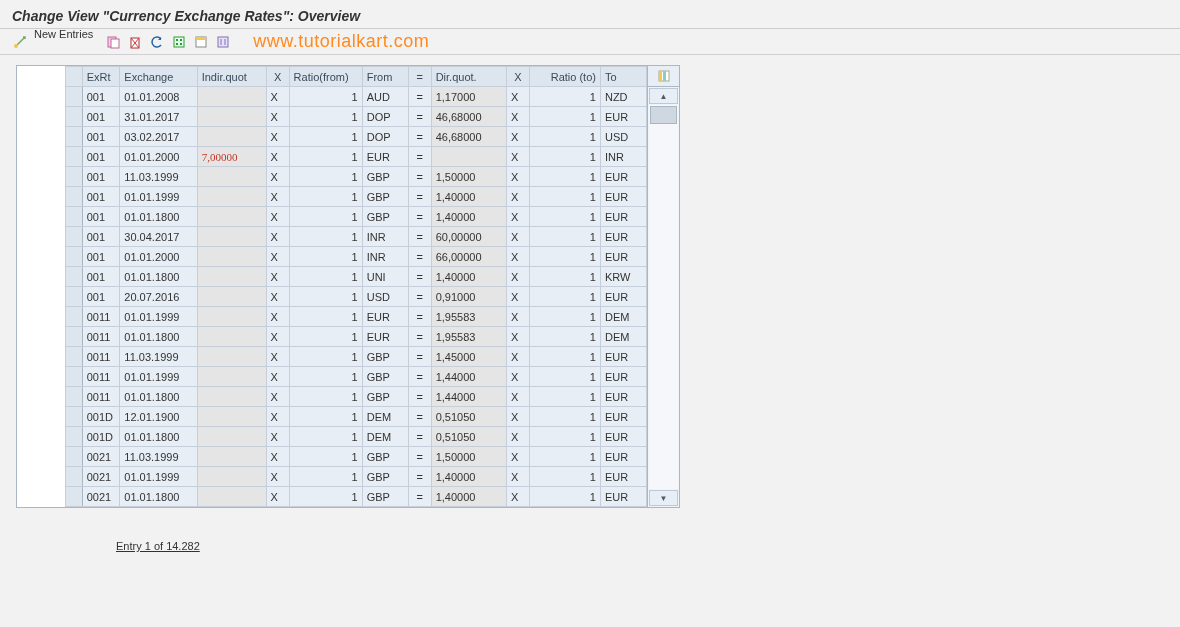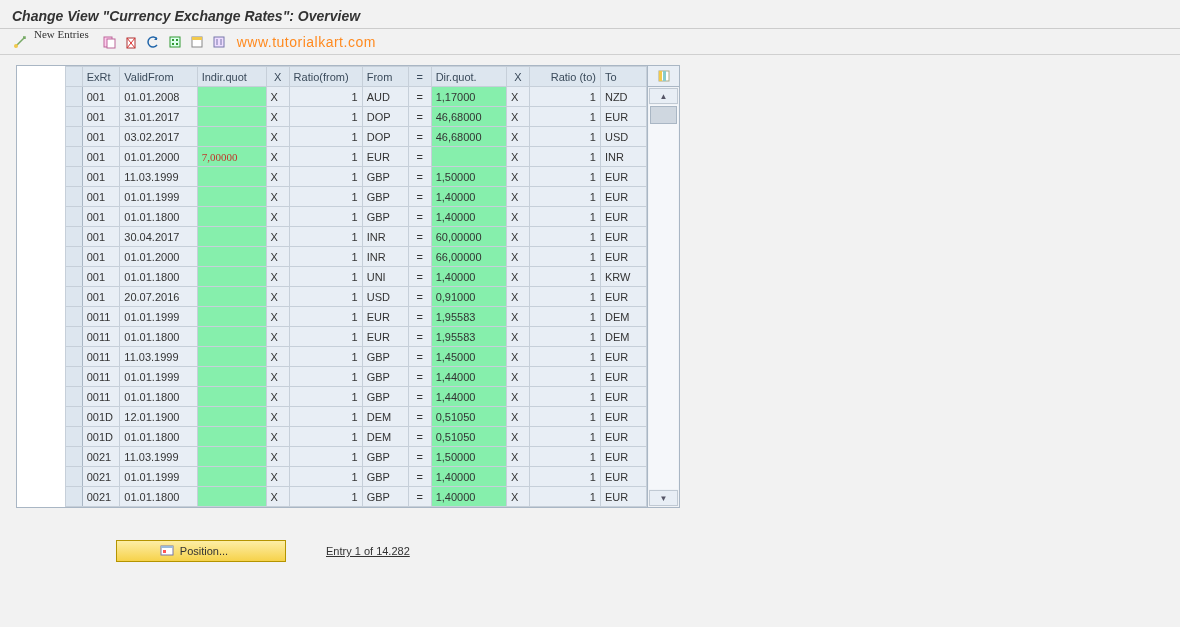--- a/index.html
+++ b/index.html
@@ -33,26 +33,25 @@
     width: 20px;
     height: 20px;
     display: flex;
     align-items: center;
     justify-content: center;
     cursor: pointer;
   }
   .tb-label {
     margin: 0 8px 16px 2px;
     cursor: pointer;
-    font-family: Liberation Serif, serif;
   }
   .watermark {
-    margin-left: 6px;
+    margin-left: 18px;
     color: #ff8a1f;
-    font-size: 14px;
+    font-size: 18px;
     font-weight: 500;
     letter-spacing: 0.5px;
   }
   .content {
     padding: 10px 16px;
   }
   .table-frame {
     display: flex;
     border: 1px solid #a9b6c4;
     background: #dce6f1;
@@ -84,21 +83,21 @@
   th.thc { text-align: center; }
   td.rowhead {
     background: #dde6ef;
     width: 16px;
     border-right: 1px solid #a9b6c4;
   }
   td.cell-ro {
     background: #e8eef5;
   }
   td.cell-rw {
-    background: #86efac;
+    background: #e5e5e5;
   }
   td.right { text-align: right; }
   td.center { text-align: center; }
   .red { color: #c0392b; font-family: Liberation Serif, serif; }
   .scrollbar-col {
     width: 32px;
     background: #f0f3f7;
     border-left: 1px solid #a9b6c4;
     display: flex;
     flex-direction: column;
@@ -223,21 +222,21 @@
             <col class="c-eq">
           <col class="c-dir">
             <col class="c-x">
             <col class="c-ratiot">
             <col class="c-to">
         </colgroup>
         <thead>
           <tr>
             <th></th>
             <th>ExRt</th>
-            <th>ValidFrom</th>
+            <th>Exchange</th>
             <th>Indir.quot</th>
             <th class="thc">X</th>
             <th style="text-align:left">Ratio(from)</th>
             <th>From</th>
             <th class="thc">=</th>
             <th>Dir.quot.</th>
             <th class="thc">X</th>
             <th style="text-align:right">Ratio (to)</th>
             <th>To</th>
           </tr>
@@ -550,25 +549,15 @@
       </div>
       <div class="sb-btn">▲</div>
       <div class="sb-track">
         <div class="sb-thumb"></div>
       </div>
       <div class="sb-btn">▼</div>
     </div>
   </div>
 
   <div class="footer">
-    <div class="pos-btn">
-      <span>
-        <svg width="14" height="14">
-            <rect x="1" y="3" width="12" height="9" fill="#fff" stroke="#77a"></rect>
-            <rect x="1" y="3" width="12" height="2" fill="#9bd"></rect>
-            <rect x="3" y="7" width="3" height="3" fill="#f55"></rect>
-          </svg>
-      </span>
-      <span>Position...</span>
-    </div>
     <span class="entry-txt">Entry 1 of 14.282</span>
   </div>
 </div>
 
 </body></html>

